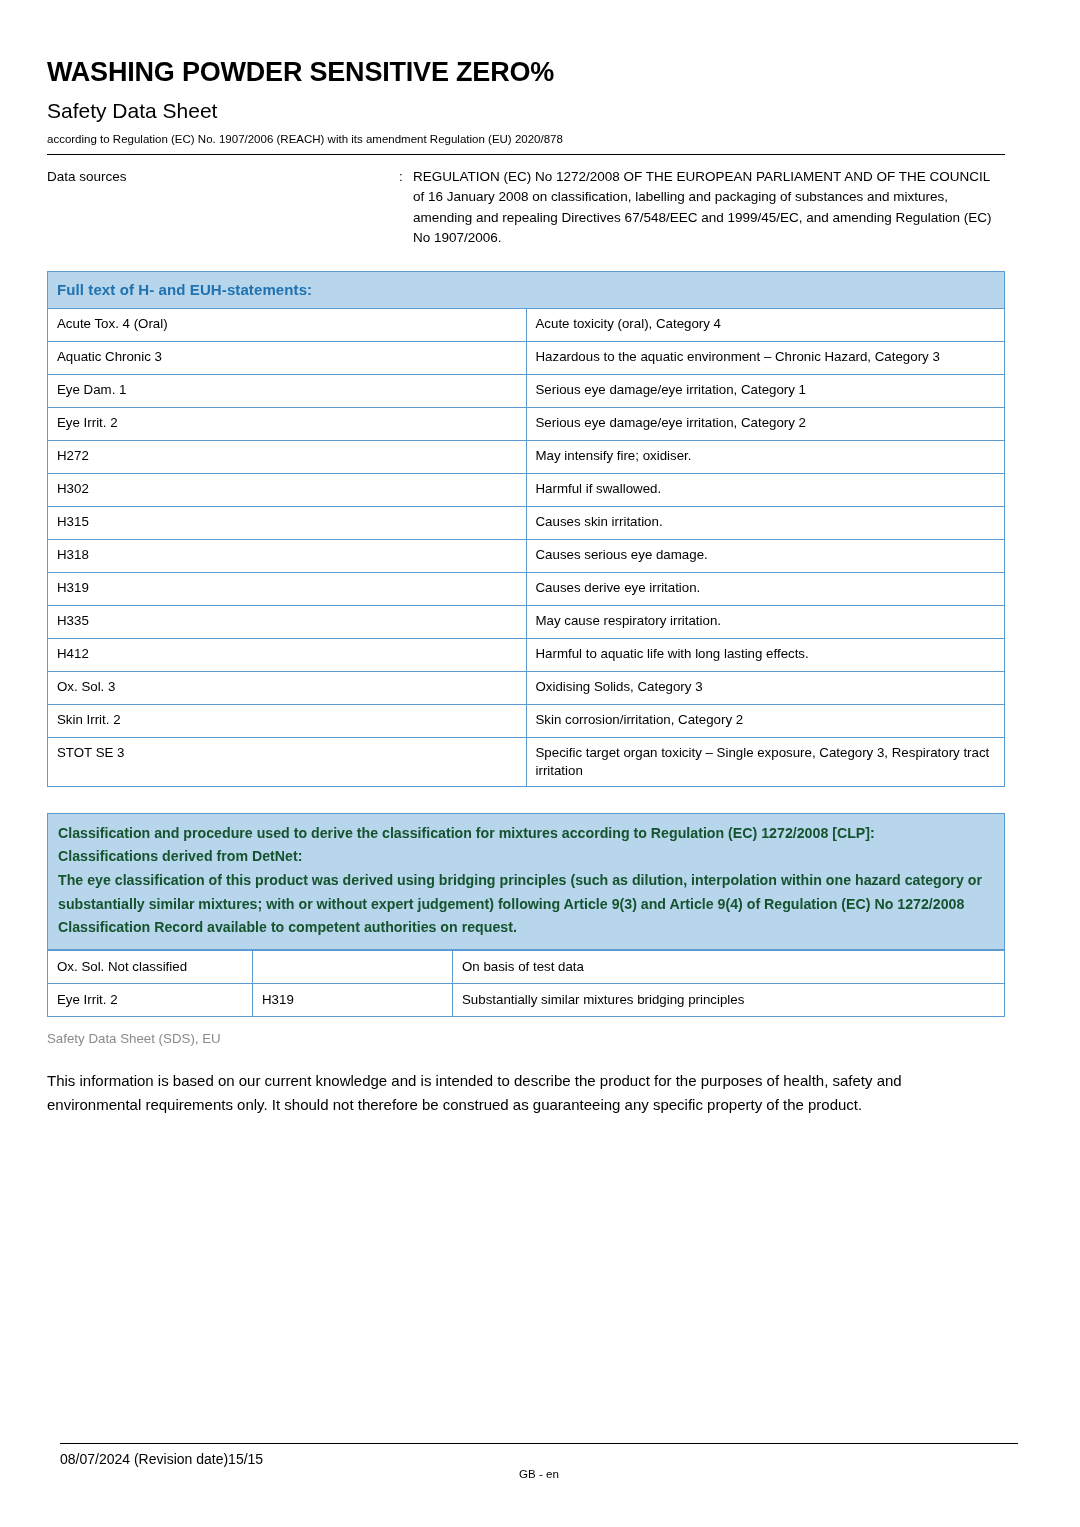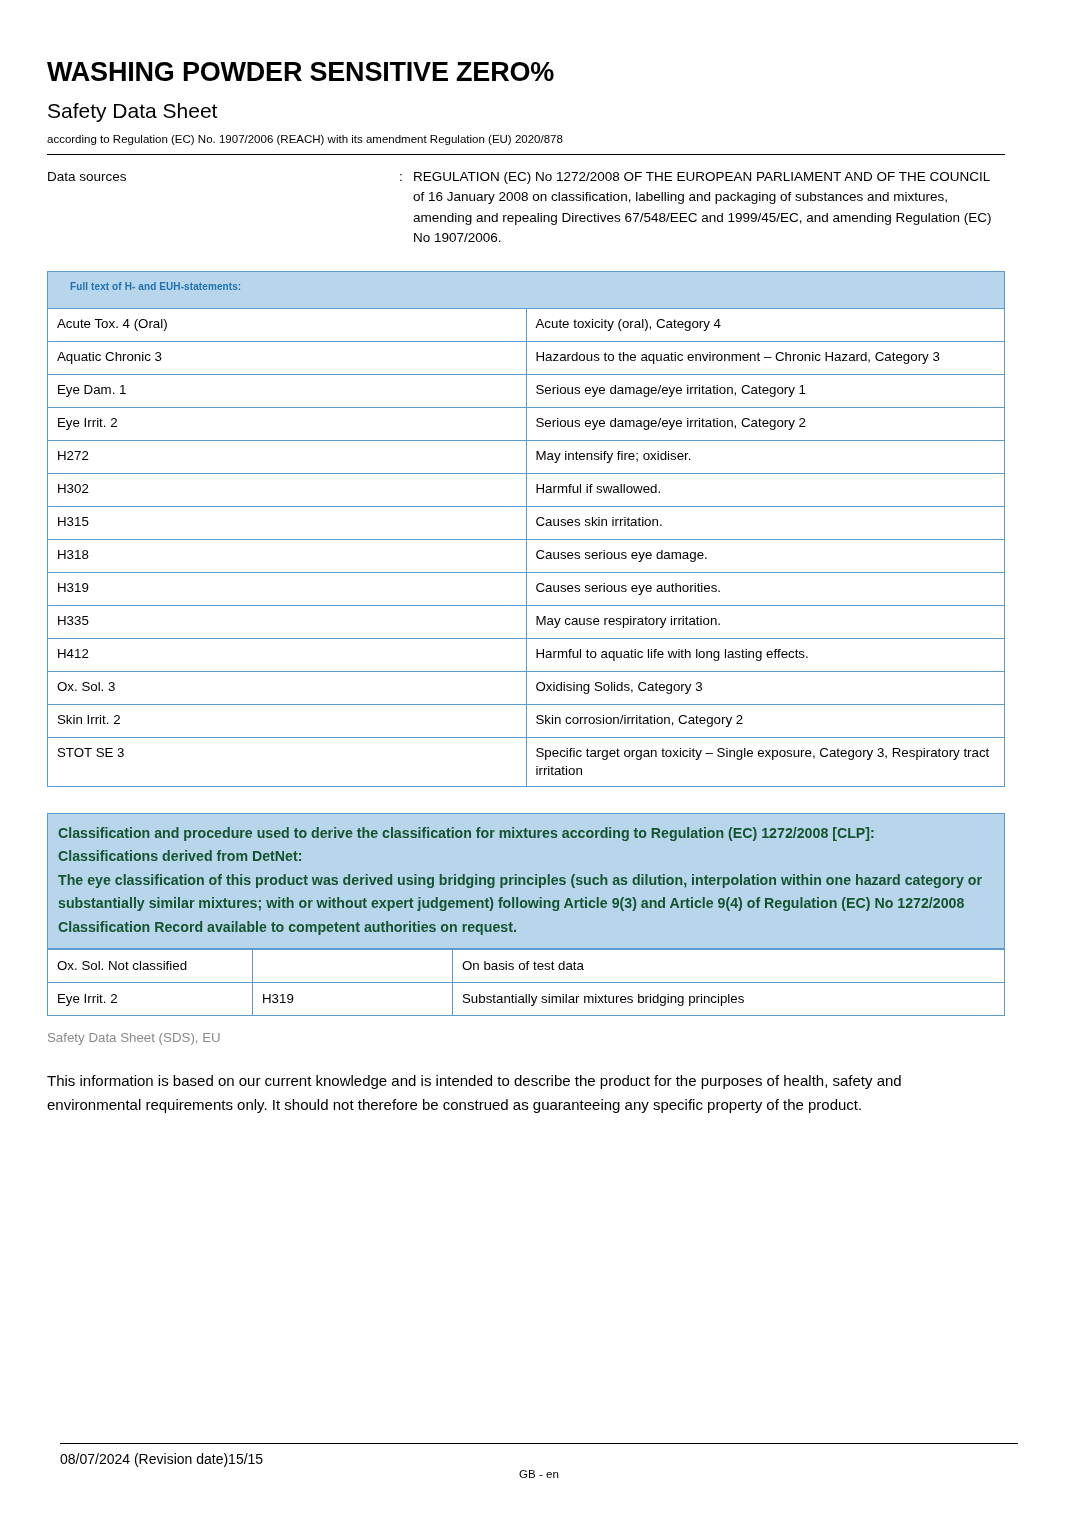--- a/index.html
+++ b/index.html
@@ -91,22 +91,22 @@
     text-align: left;
     vertical-align: top;
     line-height: 1.35;
     font-weight: normal;
     height: 20px;
   }
   .sds-table th.tbl-head {
     background: #b7d6ec;
     color: #1f71b0;
     font-weight: bold;
-    font-size: 10px;
-    padding: 8px 9px 8px 22px;
+    font-size: 15px;
+    padding: 8px 9px 8px 9px;
     letter-spacing: 0.1px;
   }
   .col-code { width: 187px; }
   .col-desc { width: auto; }
 
   
   .classif-block {
     width: 958px;
     box-sizing: border-box;
     background: #b7d6ec;
@@ -232,21 +232,21 @@
         <tr>
           <td class="col-code">H315</td>
           <td class="col-desc">Causes skin irritation.</td>
         </tr>
         <tr>
           <td class="col-code">H318</td>
           <td class="col-desc">Causes serious eye damage.</td>
         </tr>
         <tr>
           <td class="col-code">H319</td>
-          <td class="col-desc">Causes serious eye authorities.</td>
+          <td class="col-desc">Causes derive eye irritation.</td>
         </tr>
         <tr>
           <td class="col-code">H335</td>
           <td class="col-desc">May cause respiratory irritation.</td>
         </tr>
         <tr>
           <td class="col-code">H412</td>
           <td class="col-desc">Harmful to aquatic life with long lasting effects.</td>
         </tr>
         <tr>

